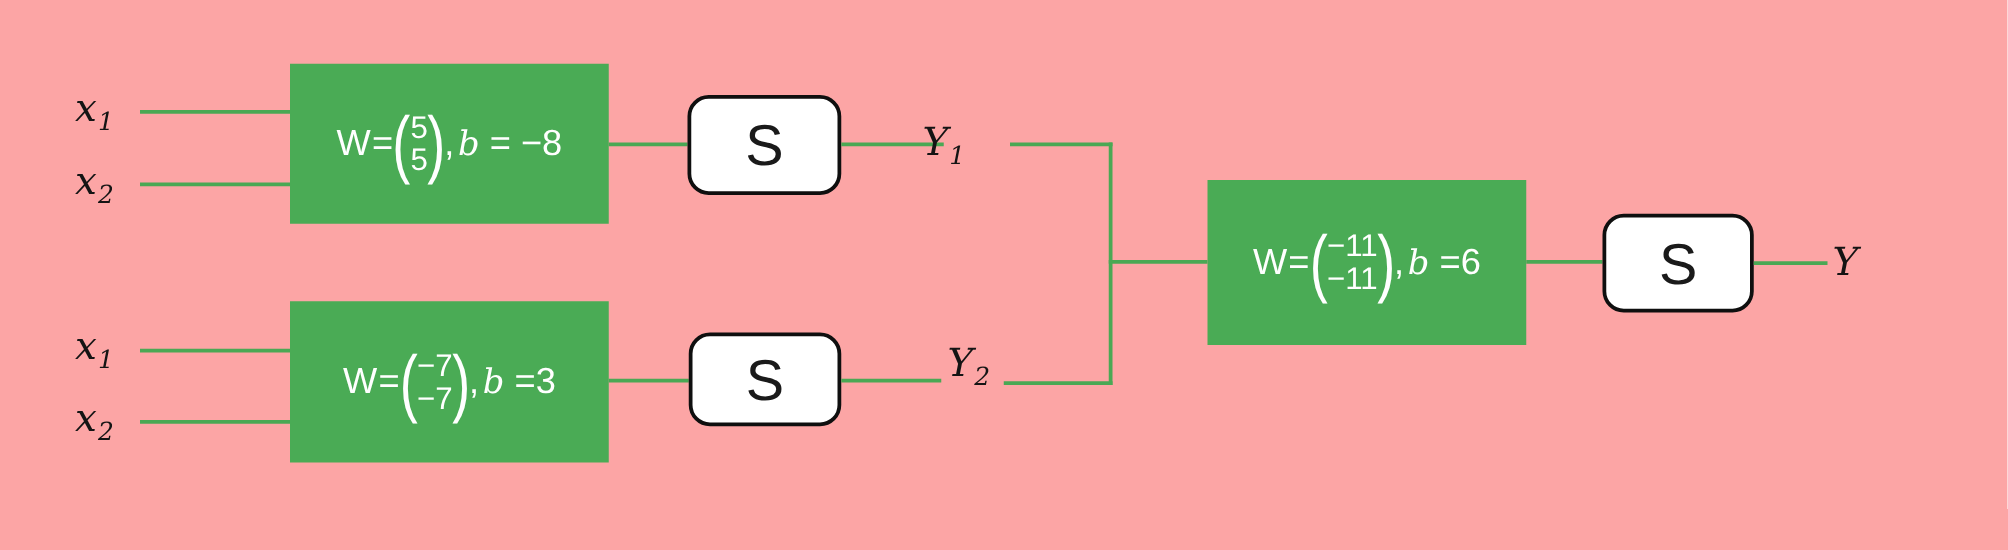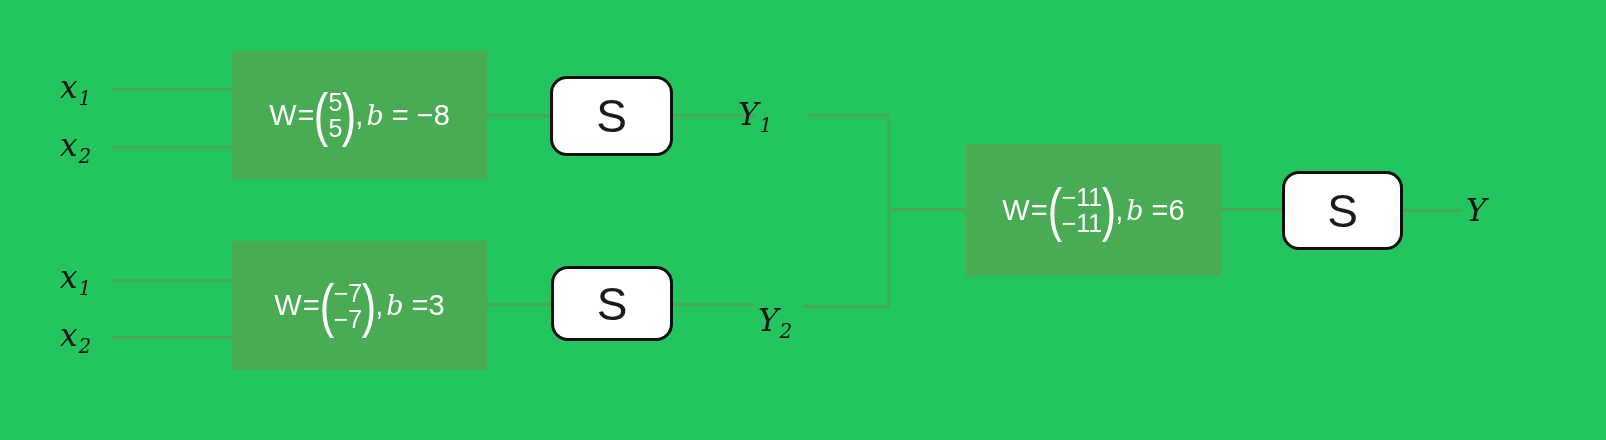--- a/index.html
+++ b/index.html
@@ -1,20 +1,20 @@
 <!DOCTYPE html>
 <html><head>
 <meta charset="utf-8">
 <style>
   * { margin:0; padding:0; box-sizing:border-box; }
   html,body { background:#ffffff; }
   #canvas {
     position:relative;
     width:1606px; height:440px;
-    background:#22c55e;
+    background:#fca5a5;
     overflow:hidden;
     font-family:"Liberation Sans", sans-serif;
     text-decoration:underline;
   }
 
   
   .wire-h { position:absolute; height:3px; background:#4aa854; }
   .wire-v { position:absolute; width:3px;  background:#4aa854; }
 
   
@@ -110,21 +110,21 @@
     <span class="s-letter">S</span>
   </div>
   <div class="sbox" style="left:551px; top:266px; width:122px; height:75px;">
     <span class="s-letter">S</span>
   </div>
 
   <div class="wire-h" style="left:673px; top:114px; width:82px;"></div>
   <div class="wire-h" style="left:673px; top:303px; width:80px;"></div>
 
   <div class="mlabel" style="left:738px; top:97px;"><span>Y</span><span class="msub">1</span></div>
-  <div class="mlabel" style="left:758px; top:303px;"><span>Y</span><span class="msub">2</span></div>
+  <div class="mlabel" style="left:758px; top:274px;"><span>Y</span><span class="msub">2</span></div>
 
   <div class="wire-h" style="left:808px; top:114px; width:82px;"></div>
   <div class="wire-h" style="left:803px; top:305px; width:87px;"></div>
   <div class="wire-v" style="left:887px; top:114px; height:194px;"></div>
   <div class="wire-h" style="left:887px; top:208px; width:79px;"></div>
 
   <div class="gbox" style="left:966px; top:144px; width:255px; height:132px;">
     <div class="formula">
       <span class="wlab">W=</span><span class="paren">(</span><span class="vec"><span>−11</span><span>−11</span></span><span class="paren">)</span><span>,</span><span class="bsym">b</span><span class="beq"> =6</span>
     </div>

